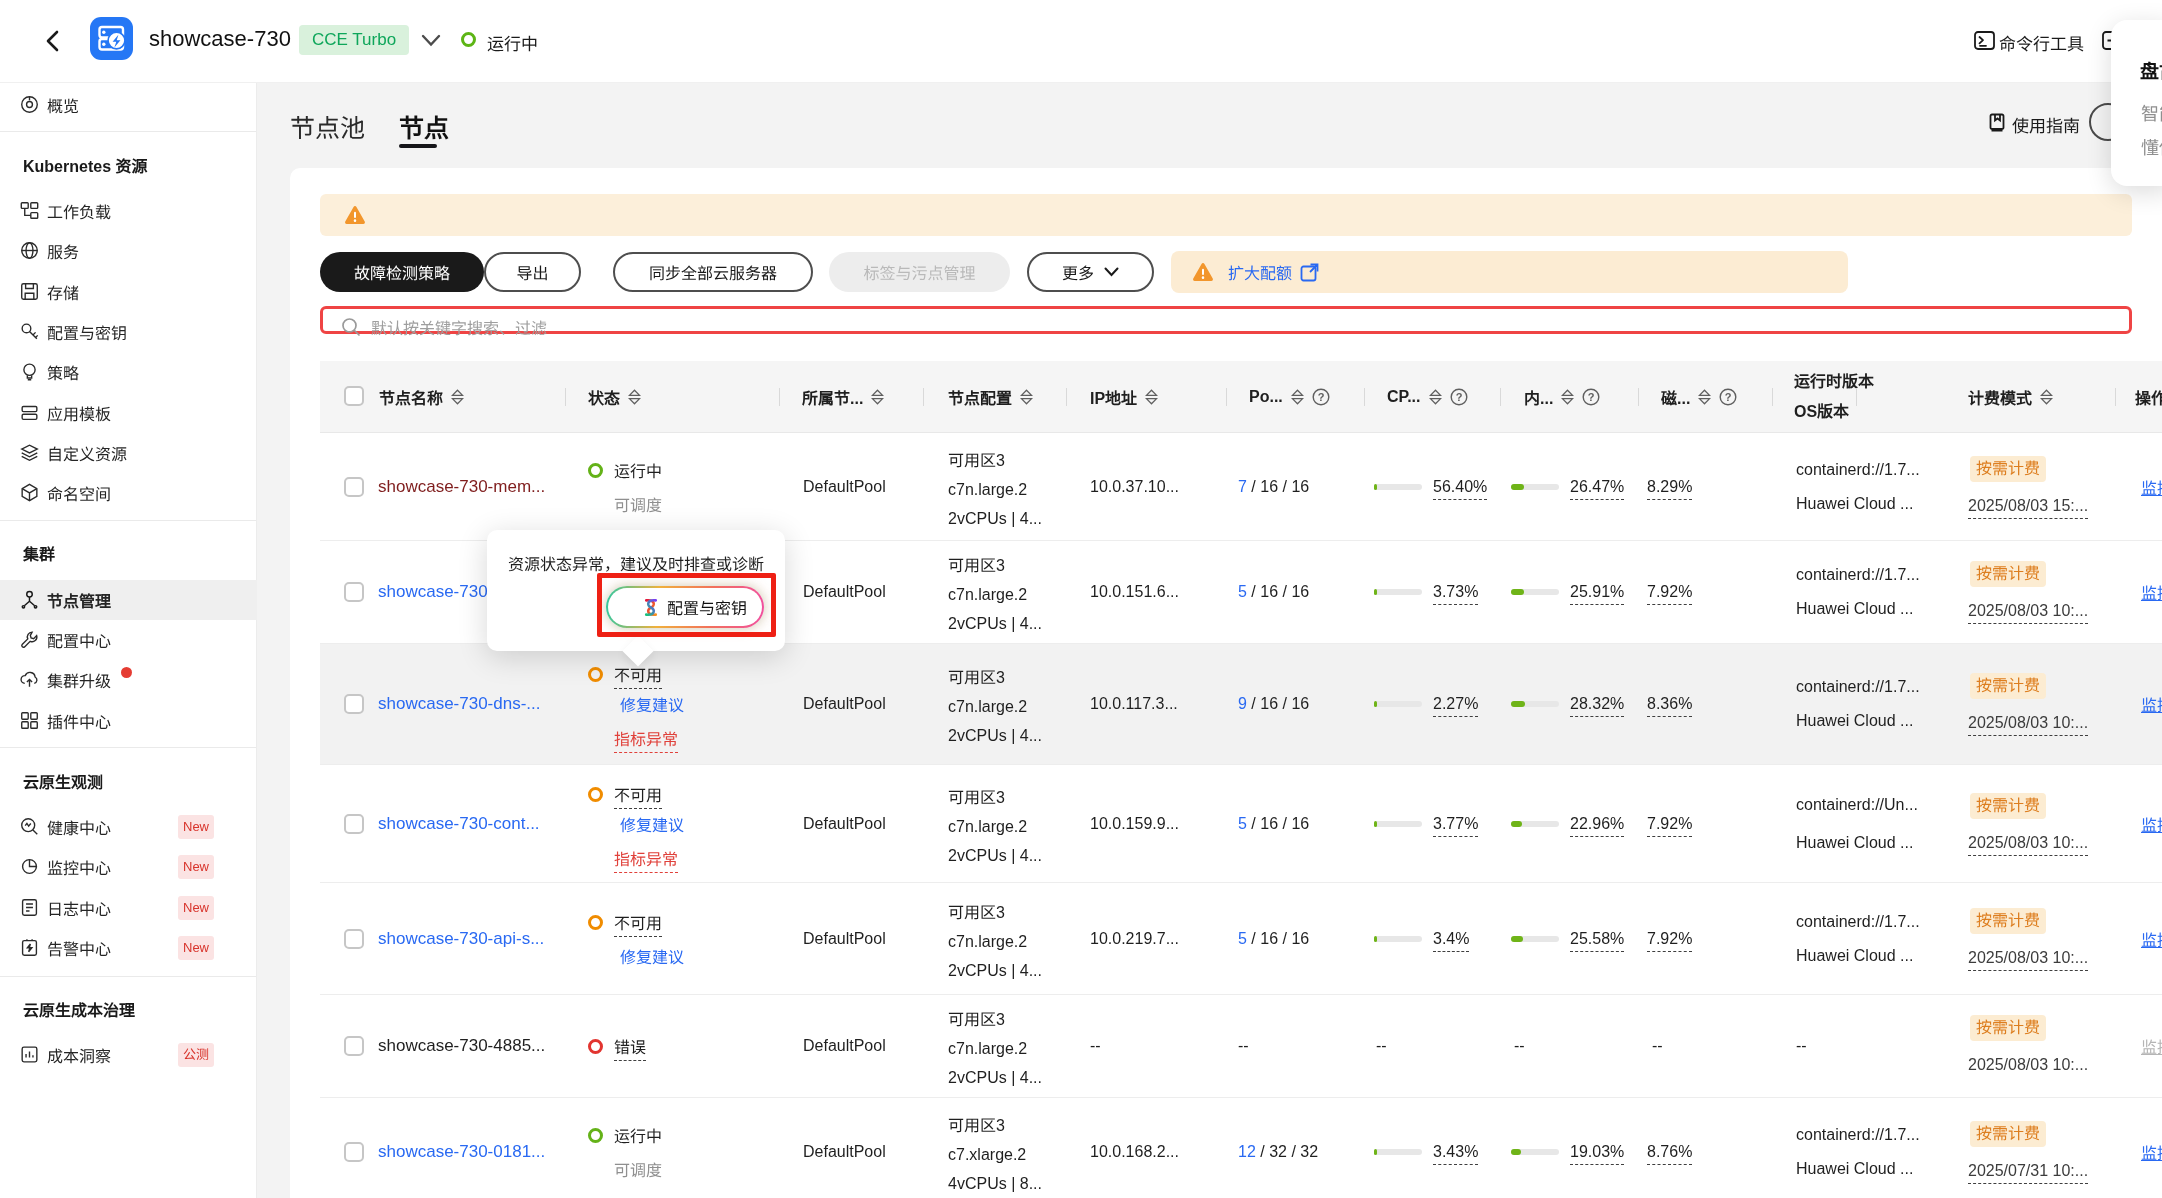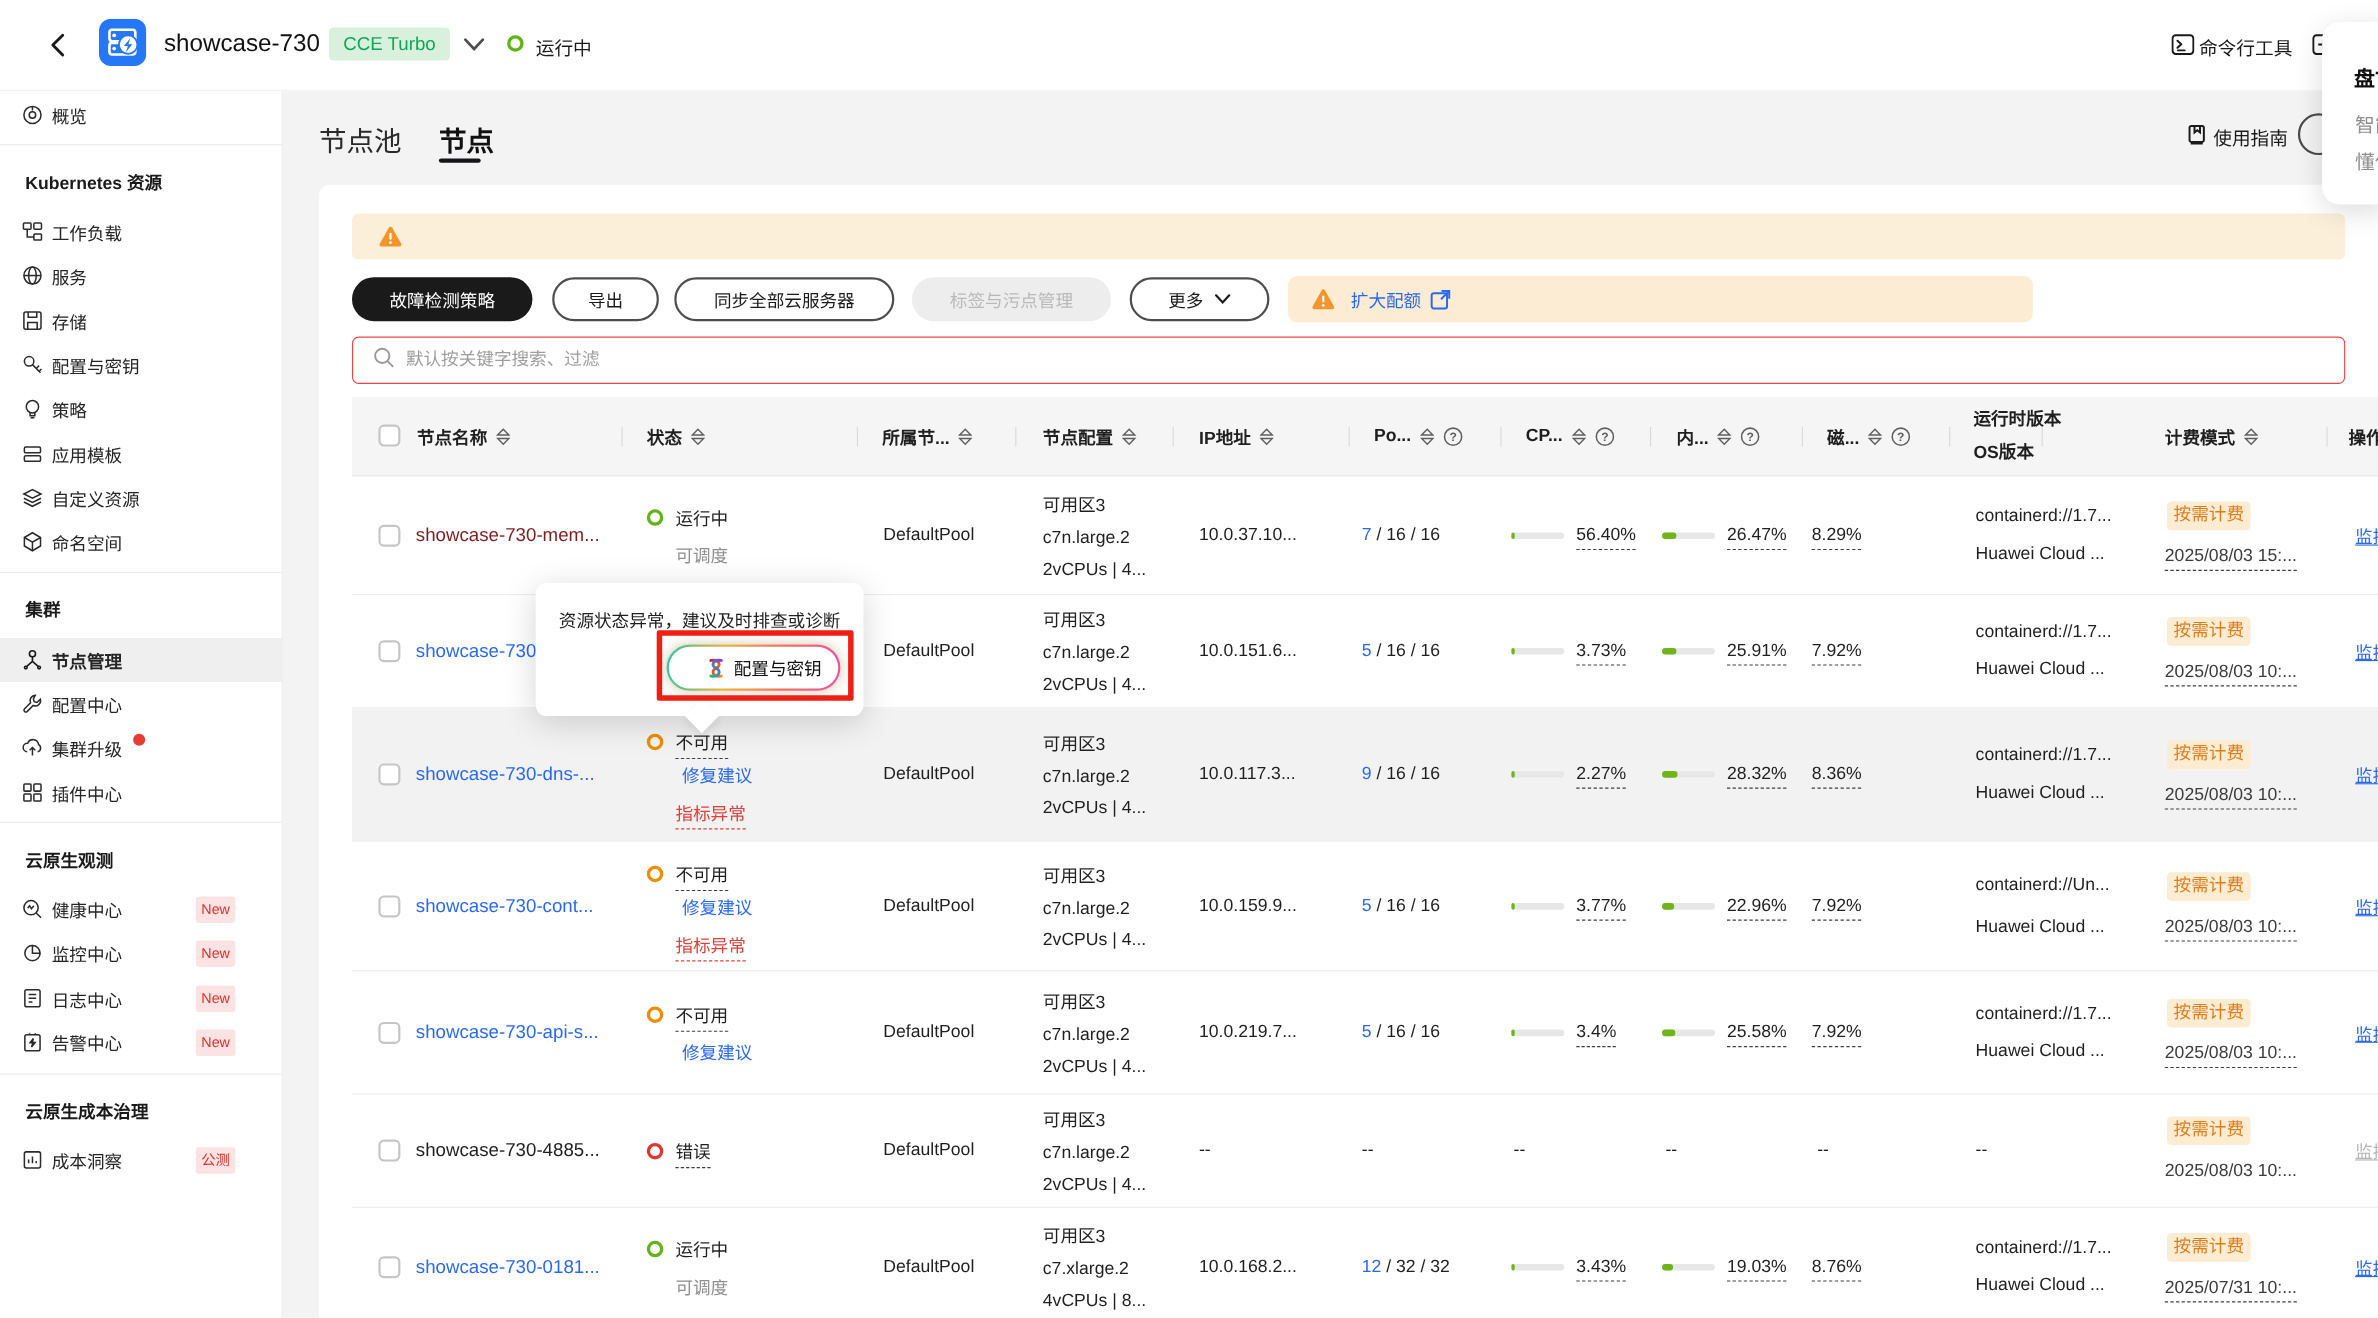--- a/index.html
+++ b/index.html
@@ -24,21 +24,21 @@
 .tab{position:absolute;top:108px;font-size:25px;color:#2a2a2a;white-space:nowrap}
 #tabline{position:absolute;left:399px;top:144px;width:38px;height:4px;background:#16161a;border-radius:2px}
 
 #banner{position:absolute;left:320px;top:194px;width:1812px;height:42px;background:#fcefda;border-radius:6px}
 #banner .tx{position:absolute;left:53px;top:0;line-height:42px;font-size:16px;color:#333}
 
 .pbtn{position:absolute;top:252px;height:40px;border-radius:20px;display:flex;align-items:center;justify-content:center;font-size:16px;white-space:nowrap;background:#fff;border:2px solid #4e4e4e;color:#1a1a1a}
 
 #quota{position:absolute;left:1171px;top:251px;width:677px;height:42px;background:#fcecd3;border-radius:8px;display:flex;align-items:center;font-size:16px;color:#252525;white-space:nowrap}
 
-#search{position:absolute;left:320px;top:306px;width:1812px;height:43px;border:1px solid #ef4444;border-radius:6px;background:#fff}
+#search{position:absolute;left:320px;top:306px;width:1812px;height:28px;border:3px solid #ef4444;border-radius:6px;background:#fff}
 
 #thead{position:absolute;left:320px;top:361px;width:1842px;height:72px;background:#f5f5f5;border-bottom:1px solid #e8e8e8}
 .hc{position:absolute;top:361px;height:71px;display:flex;align-items:center;gap:8px;font-size:16px;font-weight:700;color:#1f1f1f;white-space:nowrap}
 .pipe{position:absolute;top:388px;width:1px;height:18px;background:#d9d9d9}
 .cb{position:absolute;width:20px;height:20px;border:2px solid #c6c6c6;border-radius:5px;background:#fff}
 .cell{position:absolute;white-space:nowrap;font-size:16px;color:#1f1f1f}
 .vc{transform:translateY(-50%)}
 .du{border-bottom:1px dashed #3f3f3f;padding-bottom:4px}
 .gray{color:#8f8f8f}
 .ring{position:absolute;width:15px;height:15px;border-radius:50%;border:3px solid #64b218;background:transparent}
@@ -252,21 +252,21 @@
 
 <div id="banner">
   <svg class="abs" style="left:24px;top:11px" width="22" height="20" viewBox="0 0 24 22">
       <path d="M13.6 2.1c-.7-1.25-2.5-1.25-3.2 0L1.3 18.2c-.7 1.23.2 2.75 1.6 2.75h18.2c1.4 0 2.3-1.52 1.6-2.75z" fill="#f2962c"></path>
       <rect x="10.9" y="7.3" width="2.2" height="7" rx="1.1" fill="#fff"></rect>
       <circle cx="12" cy="17.2" r="1.4" fill="#fff"></circle>
     </svg>
 </div>
 
 <div class="pbtn" style="left:320px;width:164px;background:#1a1a1a;border:none;color:#fff">故障检测策略</div>
-<div class="pbtn" style="left:502px;width:97px">导出</div>
+<div class="pbtn" style="left:484px;width:97px">导出</div>
 <div class="pbtn" style="left:613px;width:200px">同步全部云服务器</div>
 <div class="pbtn" style="left:829px;width:181px;background:#ededed;border:none;color:#b9b9b9">标签与污点管理</div>
 <div class="pbtn" style="left:1027px;width:127px;gap:10px">更多 <svg width="15" height="10" viewBox="0 0 15 10">
       <path d="M1.5 1.5 L7.5 8 L13.5 1.5" fill="none" stroke="#1a1a1a" stroke-width="2" stroke-linecap="round"></path>
     </svg></div>
 
 <div id="quota">
   <svg style="margin:0 14px 0 21px" width="22" height="20" viewBox="0 0 24 22">
       <path d="M13.6 2.1c-.7-1.25-2.5-1.25-3.2 0L1.3 18.2c-.7 1.23.2 2.75 1.6 2.75h18.2c1.4 0 2.3-1.52 1.6-2.75z" fill="#f2962c"></path>
       <rect x="10.9" y="7.3" width="2.2" height="7" rx="1.1" fill="#fff"></rect>

